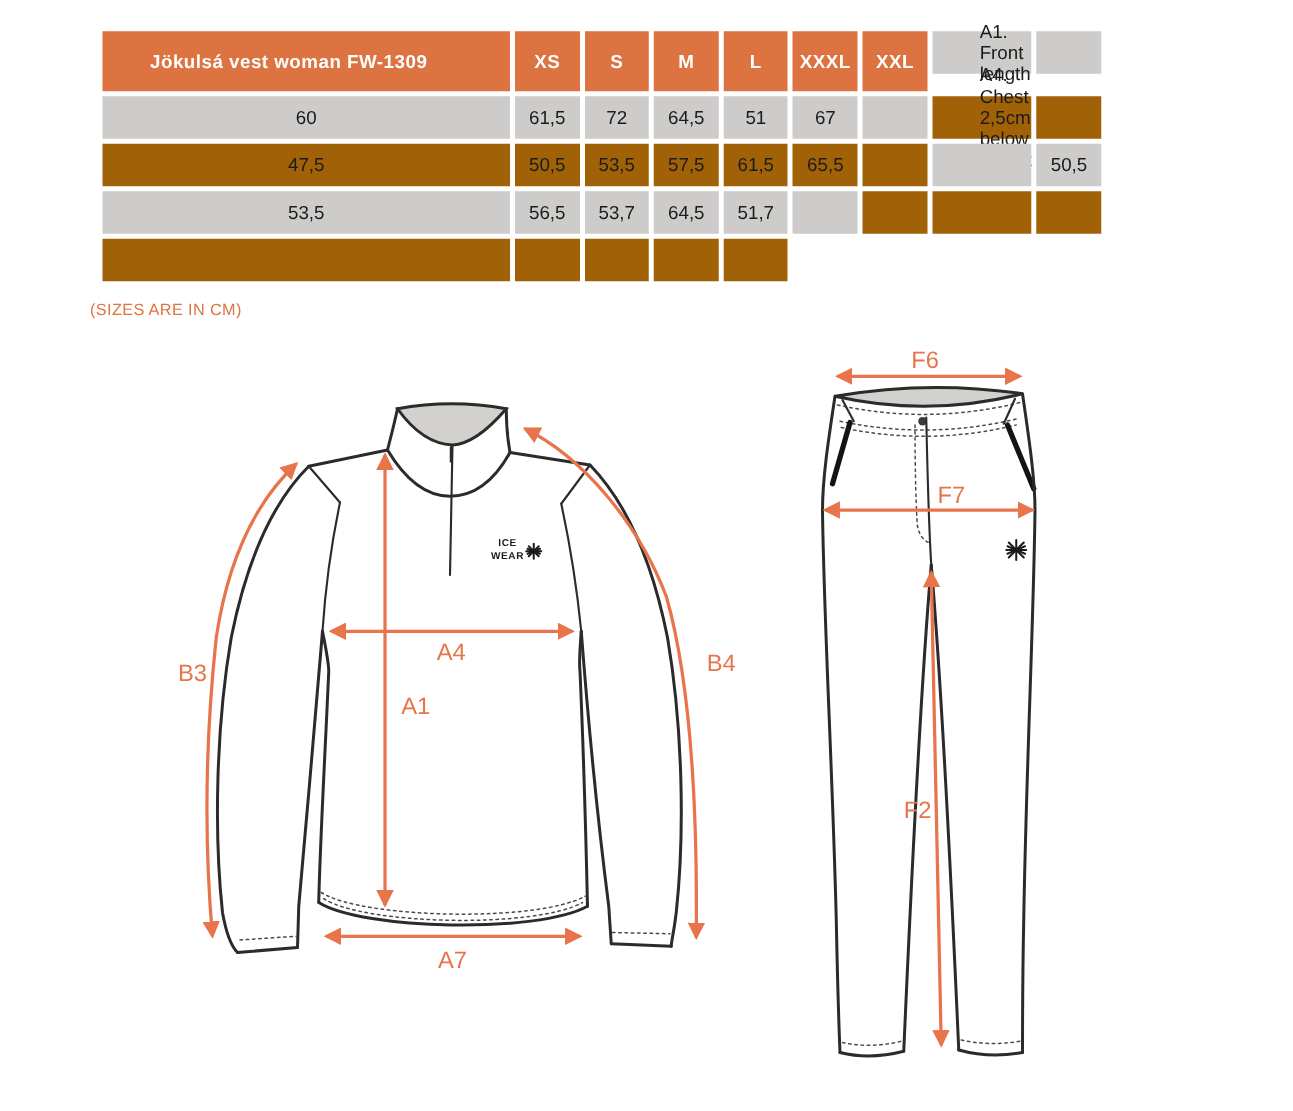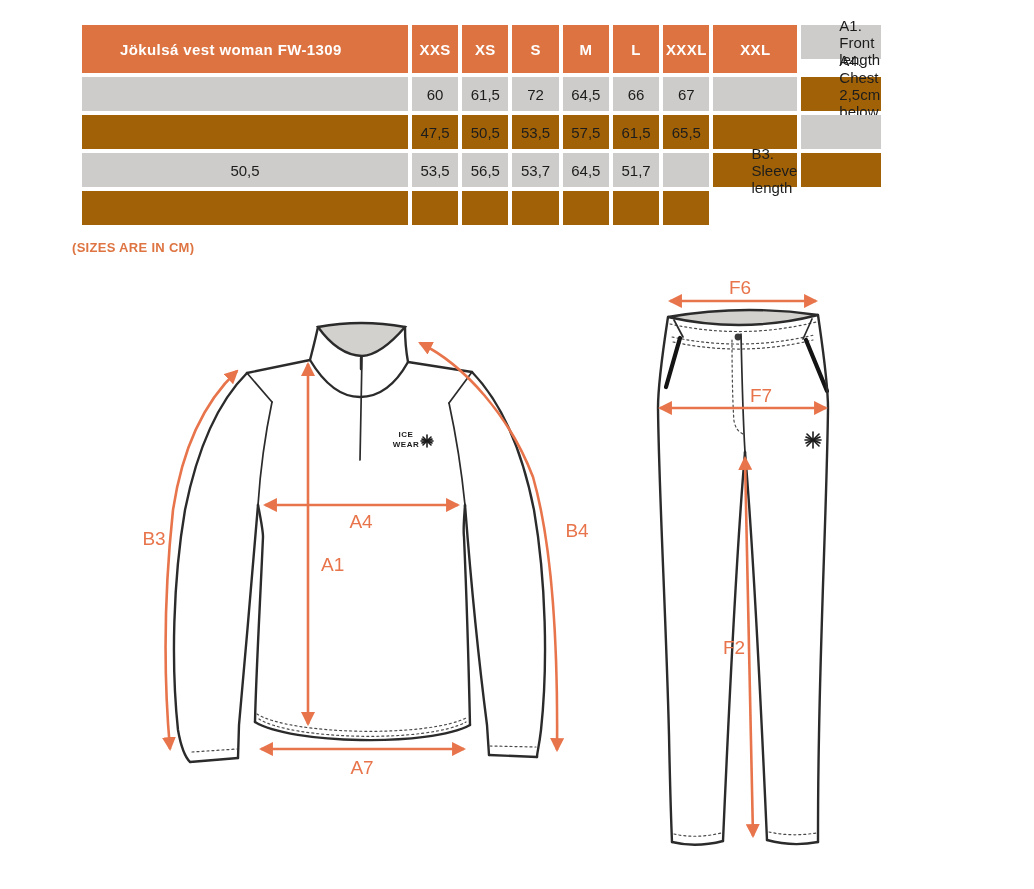--- a/index.html
+++ b/index.html
@@ -23,21 +23,21 @@
     letter-spacing:.4px;
   }
   .product{justify-content:flex-start;padding-left:38px;box-sizing:border-box;}
   .val{height:34px;}
   .label-cell{justify-content:flex-start;padding-left:38px;box-sizing:border-box;}
   .r-dark{background:#CDCCCA;}
   .r-light{background:#a16207;}
   
   .note{
     position:absolute;left:72px;top:240px;color:#DE7441;
-    font-size:13px;font-weight:bold;letter-spacing:.3px;
+    font-size:13px;font-weight:normal;letter-spacing:.3px;
   }
   
   .fig{position:absolute;}
   .fig-top{left:115px;top:285px;}
   .fig-pants{left:630px;top:280px;}
   .outline{fill:none;stroke:#2B2B2B;stroke-width:2.4;stroke-linecap:round;stroke-linejoin:round;}
   .seam{fill:none;stroke:#2B2B2B;stroke-width:1.7;stroke-linecap:round;}
   .stitch{fill:none;stroke:#4a4a4a;stroke-width:1.2;stroke-dasharray:2 3;stroke-linecap:round;}
   .grayfill{fill:#D3D1CE;stroke:#2B2B2B;stroke-width:2.4;}
   .arrow{fill:none;stroke:#E8744B;stroke-width:2.6;}
@@ -45,35 +45,34 @@
   .logo-t{fill:#1b1b1b;font-size:8px;font-weight:bold;letter-spacing:.5px;font-family:"Liberation Sans",sans-serif;}
   .flake{stroke:#1b1b1b;stroke-width:1.6;stroke-linecap:round;}
   .welt{fill:none;stroke:#141414;stroke-width:4.2;stroke-linecap:round;}
 </style>
 </head>
 <body>
 
 <div class="size-table">
 
   <div class="cell head product">Jökulsá vest woman FW-1309</div>
-  <div class="cell head">XXS</div>
   <div class="cell head">XS</div>
   <div class="cell head">S</div>
   <div class="cell head">M</div>
   <div class="cell head">L</div>
   <div class="cell head">XXXL</div>
   <div class="cell head">XXL</div>
 
   <div class="cell val r-dark label-cell">A1. Front length</div>
   <div class="cell val r-dark"></div>
   <div class="cell val r-dark">60</div>
   <div class="cell val r-dark">61,5</div>
   <div class="cell val r-dark">72</div>
   <div class="cell val r-dark">64,5</div>
-  <div class="cell val r-dark">66</div>
+  <div class="cell val r-dark">51</div>
   <div class="cell val r-dark">67</div>
   <div class="cell val r-dark"></div>
 
   <div class="cell val r-light label-cell">A4. Chest 2,5cm below armpit</div>
   <div class="cell val r-light"></div>
   <div class="cell val r-light">47,5</div>
   <div class="cell val r-light">50,5</div>
   <div class="cell val r-light">53,5</div>
   <div class="cell val r-light">57,5</div>
   <div class="cell val r-light">61,5</div>
@@ -82,21 +81,20 @@
 
   <div class="cell val r-dark"></div>
   <div class="cell val r-dark">50,5</div>
   <div class="cell val r-dark">53,5</div>
   <div class="cell val r-dark">56,5</div>
   <div class="cell val r-dark">53,7</div>
   <div class="cell val r-dark">64,5</div>
   <div class="cell val r-dark">51,7</div>
   <div class="cell val r-dark"></div>
 
-  <div class="cell val r-light label-cell">B3. Sleeve length</div>
   <div class="cell val r-light"></div>
   <div class="cell val r-light"></div>
   <div class="cell val r-light"></div>
   <div class="cell val r-light"></div>
   <div class="cell val r-light"></div>
   <div class="cell val r-light"></div>
   <div class="cell val r-light"></div>
   <div class="cell val r-light"></div>
 </div>
 

